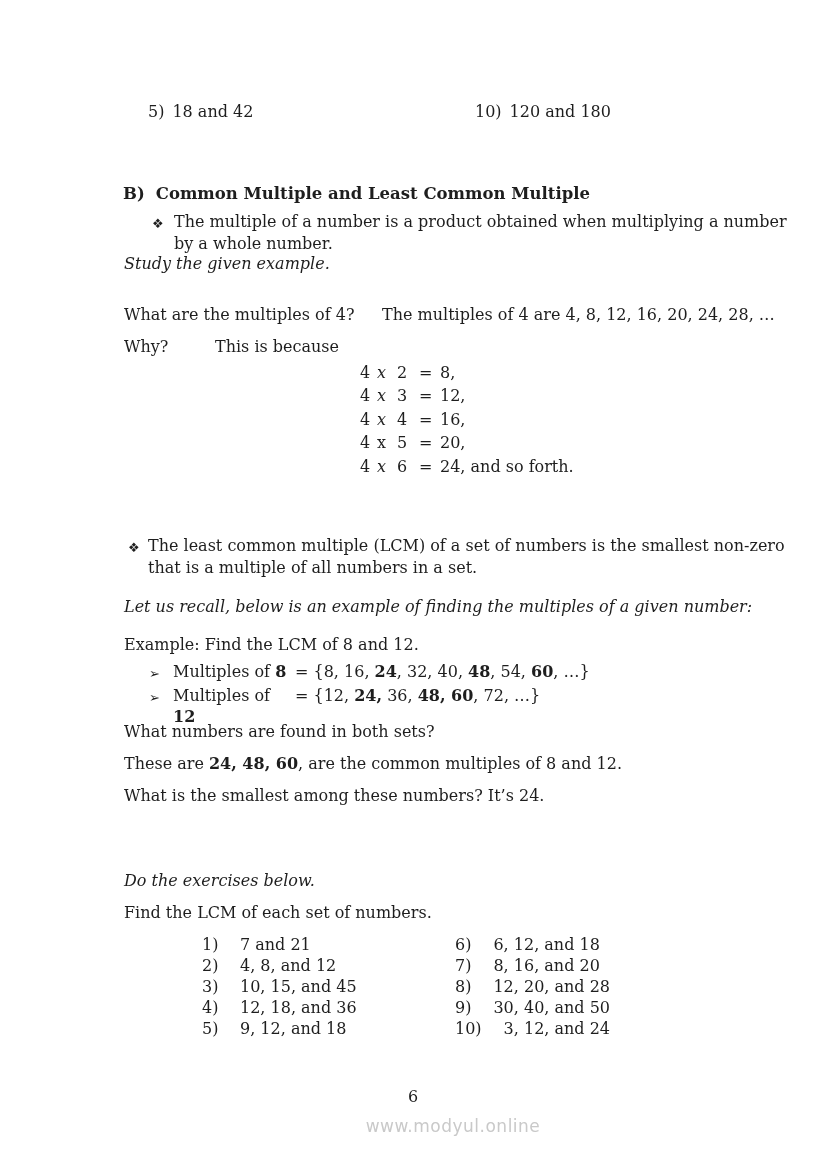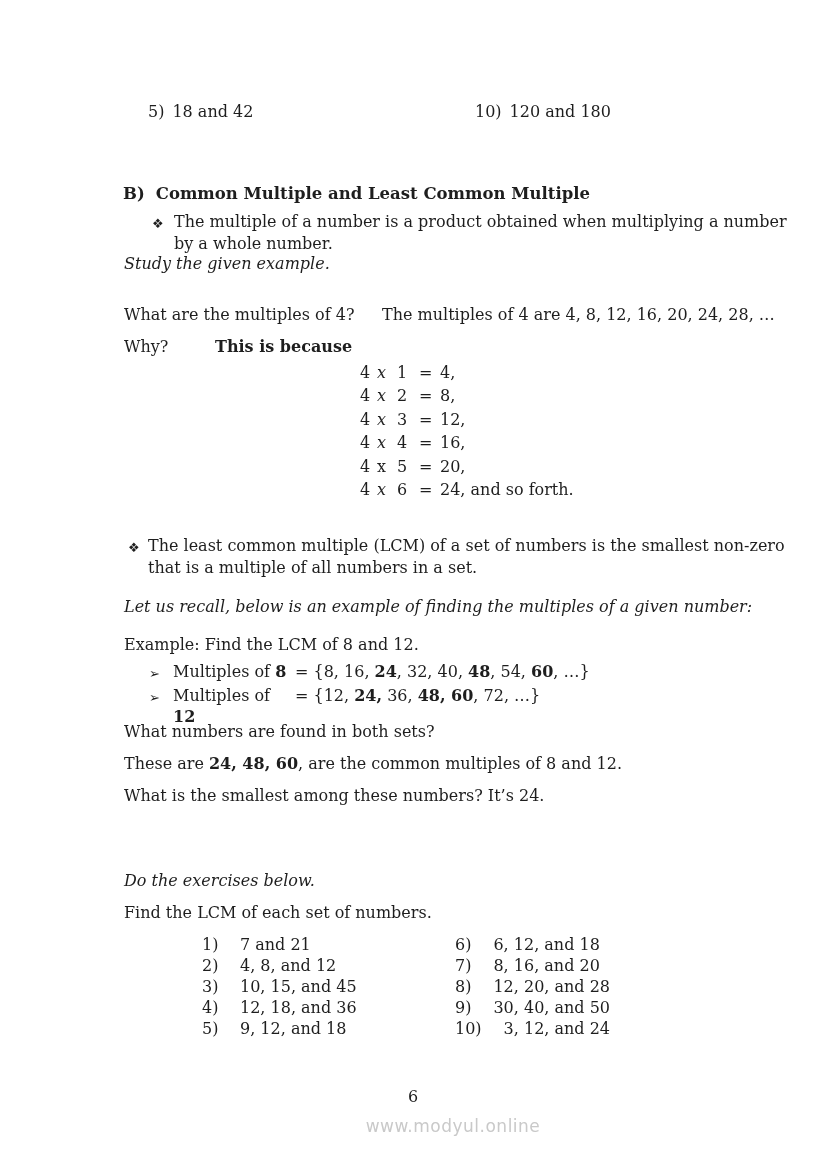--- a/index.html
+++ b/index.html
@@ -75,24 +75,23 @@
       <div>The multiple of a number is a product obtained when multiplying a number</div>
       <div>by a whole number.</div>
     </div>
   </div>
   <div class="abs i" style="left:124px; top:254px;">Study the given example.</div>
 
   <div class="abs" style="left:124px; top:305px;">What are the multiples of 4?</div>
   <div class="abs" style="left:362px; top:305px;margin-left:20px;">The multiples of 4 are 4, 8, 12, 16, 20, 24, 28, …</div>
 
   <div class="abs" style="left:124px; top:337px;">Why?</div>
-  <div class="abs" style="left:215px; top:337px;font-weight:bold;">This is because</div>
+  <div class="abs" style="left:215px; top:337px;">This is because</div>
 
   <div class="abs math" style="left:360px; top:361px;">
-    <div><span class="m-a">4</span><span class="m-x">x</span><span class="m-b">1</span><span class="m-eq">=</span><span class="m-res">4,</span></div>
     <div><span class="m-a">4</span><span class="m-x">x</span><span class="m-b">2</span><span class="m-eq">=</span><span class="m-res">8,</span></div>
     <div><span class="m-a">4</span><span class="m-x">x</span><span class="m-b">3</span><span class="m-eq">=</span><span class="m-res">12,</span></div>
     <div><span class="m-a">4</span><span class="m-x">x</span><span class="m-b">4</span><span class="m-eq">=</span><span class="m-res">16,</span></div>
     <div><span class="m-a">4</span><span class="m-x up">x</span><span class="m-b">5</span><span class="m-eq">=</span><span class="m-res">20,</span></div>
     <div><span class="m-a">4</span><span class="m-x">x</span><span class="m-b">6</span><span class="m-eq">=</span><span class="m-res">24, and so forth.</span></div>
   </div>
 
   <div class="abs bullet bullet2" style="left:128px; top:535px;">
     <span class="marker">❖</span>
     <div>

